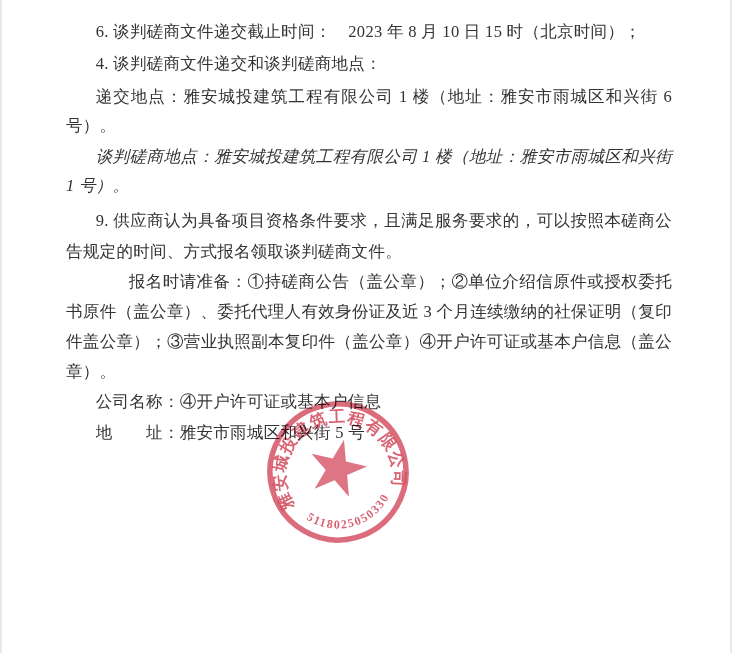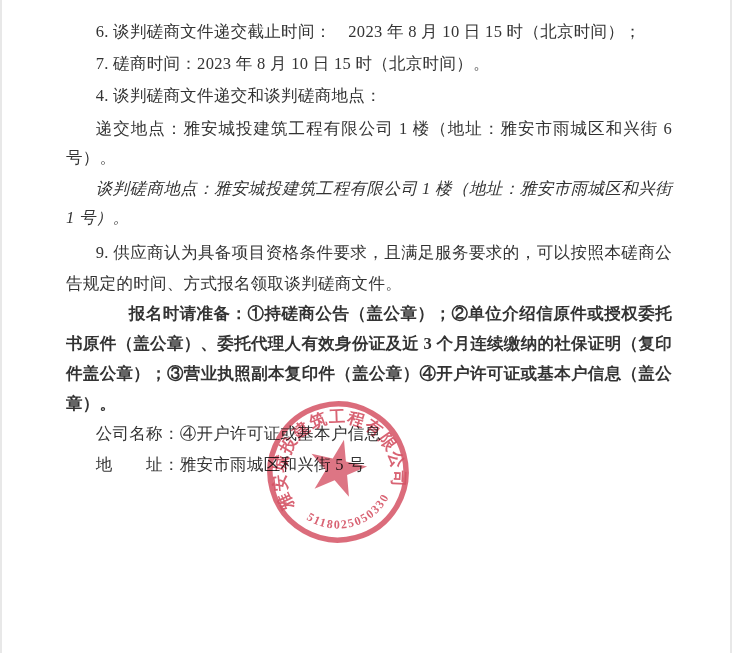--- a/index.html
+++ b/index.html
@@ -20,21 +20,21 @@
     width: 606px;
   }
   .doc-body p {
     margin: 0;
     font-size: 16.5px;
     letter-spacing: 0.3px;
     text-align: justify;
     word-break: break-all;
   }
   .ind2 { text-indent: 1.8em; }
-  .ind4 { text-indent: 3.8em; font-weight: bold; }
+  .ind4 { text-indent: 3.8em; }
   .lh21 { line-height: 29px; font-style: italic; }
   .lh29 { line-height: 29px; }
   .lh30 { line-height: 30px; }
   .lh31 { line-height: 31px; }
   .lh32 { line-height: 32px; }
   .mt2  { margin-top: 2px !important; }
   .mt5  { margin-top: 5px !important; }
   .mt16 { margin-top: 16px !important; }
   .seal {
     position: absolute;
@@ -50,21 +50,20 @@
   .seal-star   { opacity: 0.8; }
   .seal-company { font-family: "Liberation Serif", "DejaVu Serif", serif; font-size: 16.5px; font-weight: bold; opacity: 0.9; }
   .seal-number  { font-family: "Liberation Serif", "DejaVu Serif", serif; font-size: 12px; font-weight: bold; opacity: 0.9; }
 </style>
 </head>
 <body>
 
 <div class="page">
   <div class="doc-body">
     <p class="ind2 lh32 mt16">6. 谈判磋商文件递交截止时间：　2023 年 8 月 10 日 15 时（北京时间）；</p>
-    <p class="ind2 lh32">7. 磋商时间：2023 年 8 月 10 日 15 时（北京时间）。</p>
     <p class="ind2 lh32">4. 谈判磋商文件递交和谈判磋商地点：</p>
     <p class="ind2 lh29 mt2">递交地点：雅安城投建筑工程有限公司 1 楼（地址：雅安市雨城区和兴街 6 号）。</p>
     <p class="ind2 lh21 mt2">谈判磋商地点：雅安城投建筑工程有限公司 1 楼（地址：雅安市雨城区和兴街 1 号）。</p>
     <p class="ind2 lh31 mt5">9. 供应商认为具备项目资格条件要求，且满足服务要求的，可以按照本磋商公告规定的时间、方式报名领取谈判磋商文件。</p>
     <p class="ind4 lh30">报名时请准备：①持磋商公告（盖公章）；②单位介绍信原件或授权委托书原件（盖公章）、委托代理人有效身份证及近 3 个月连续缴纳的社保证明（复印件盖公章）；③营业执照副本复印件（盖公章）④开户许可证或基本户信息（盖公章）。</p>
     <p class="ind2 lh30">公司名称：④开户许可证或基本户信息</p>
     <p class="ind2 lh32">地　　址：雅安市雨城区和兴街 5 号</p>
   </div>
 
   <svg class="seal" viewBox="-85 -85 170 170" xmlns="http://www.w3.org/2000/svg">

